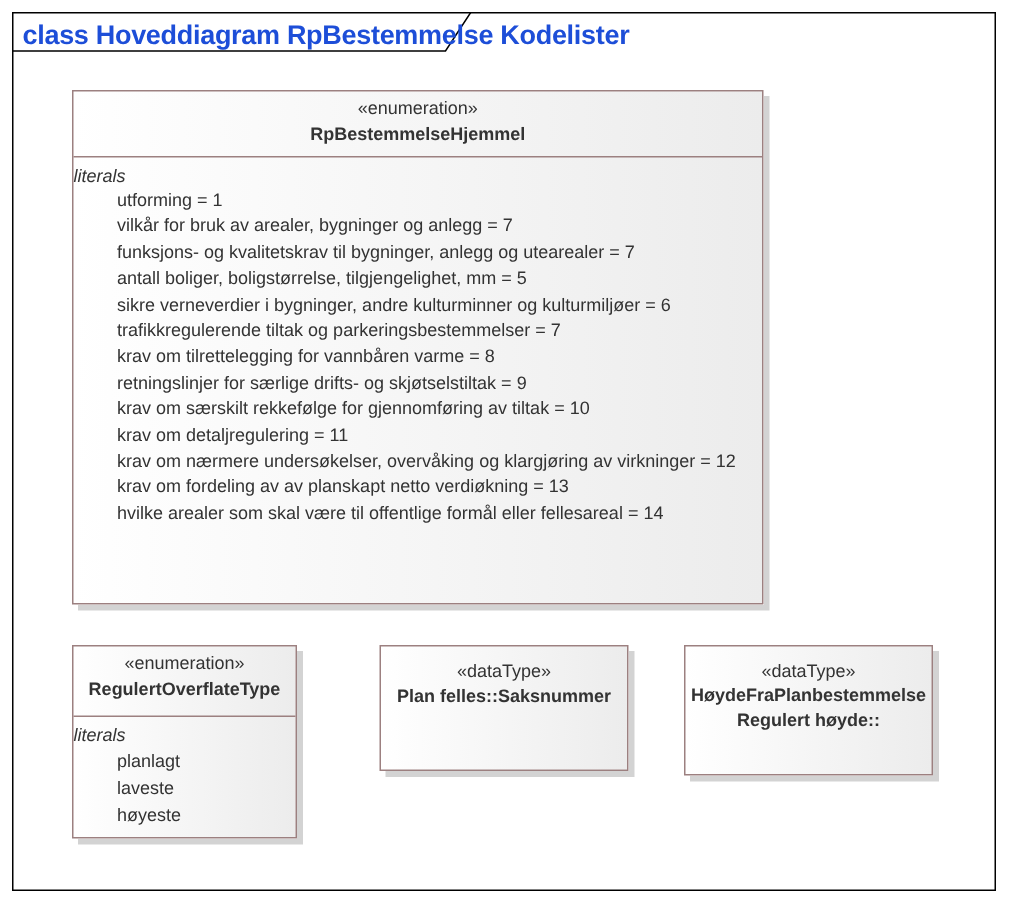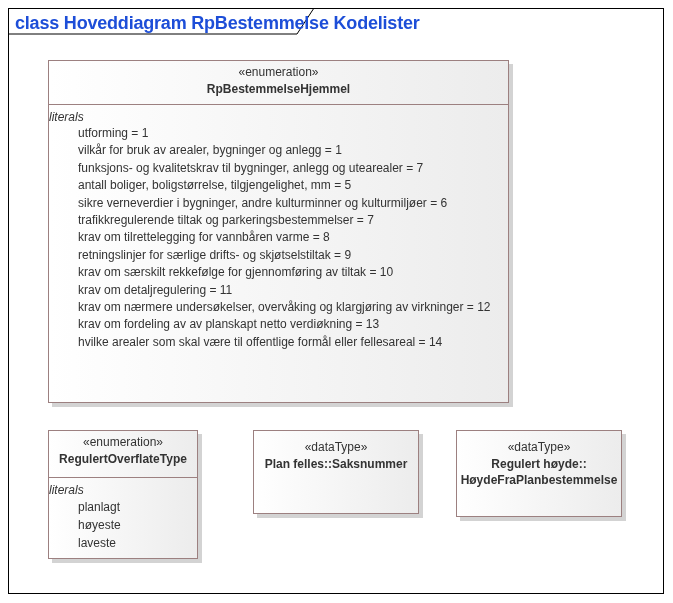--- a/index.html
+++ b/index.html
@@ -36,21 +36,21 @@
 
 <div class="cls" style="left:48px; top:60px; width:461px; height:343px;">
   <div class="head" style="height:44px; padding-top:4px;">
     <span class="stereo">«enumeration»</span>
     <span class="name" style="margin-top:3px;">RpBestemmelseHjemmel</span>
   </div>
   <div style="padding-top:5px;">
     <div class="compart-title">literals</div>
     <div style="padding-left:29px; margin-top:1px;">
       <div class="lit">utforming = 1</div>
-      <div class="lit">vilkår for bruk av arealer, bygninger og anlegg = 1</div>
+      <div class="lit">vilkår for bruk av arealer, bygninger og anlegg = 7</div>
       <div class="lit">funksjons- og kvalitetskrav til bygninger, anlegg og utearealer  = 7</div>
       <div class="lit">antall boliger, boligstørrelse, tilgjengelighet, mm  = 5</div>
       <div class="lit">sikre verneverdier i bygninger, andre kulturminner og kulturmiljøer  = 6</div>
       <div class="lit">trafikkregulerende tiltak og parkeringsbestemmelser  = 7</div>
       <div class="lit">krav om tilrettelegging for vannbåren varme  = 8</div>
       <div class="lit">retningslinjer for særlige drifts- og skjøtselstiltak  = 9</div>
       <div class="lit">krav om særskilt rekkefølge for gjennomføring av tiltak  = 10</div>
       <div class="lit">krav om detaljregulering   = 11</div>
       <div class="lit">krav om nærmere undersøkelser, overvåking og klargjøring av virkninger  = 12</div>
       <div class="lit">krav om fordeling av av planskapt netto verdiøkning = 13</div>
@@ -61,28 +61,28 @@
 
 <div class="cls" style="left:48px; top:430px; width:150px; height:129px;">
   <div class="head" style="height:47px; padding-top:4px;">
     <span class="stereo">«enumeration»</span>
     <span class="name" style="margin-top:3px;">RegulertOverflateType</span>
   </div>
   <div style="padding-top:5px;">
     <div class="compart-title">literals</div>
     <div style="padding-left:29px; margin-top:1px;">
       <div class="lit" style="line-height:18px;">planlagt</div>
+      <div class="lit" style="line-height:18px;">laveste</div>
       <div class="lit" style="line-height:18px;">høyeste</div>
-      <div class="lit" style="line-height:18px;">laveste</div>
     </div>
   </div>
 </div>
 
 <div class="cls" style="left:253px; top:430px; width:166px; height:84px; text-align:center; padding-top:9px;">
   <span class="stereo">«dataType»</span>
   <span class="name" style="margin-top:3px;text-align:center;">Plan felles::Saksnummer</span>
 </div>
 
 <div class="cls" style="left:456px; top:430px; width:166px; height:87px; text-align:center; padding-top:9px;">
   <span class="stereo">«dataType»</span>
+  <span class="name" style="margin-top:2px;">HøydeFraPlanbestemmelse</span>
   <span class="name" style="margin-top:3px;">Regulert høyde::</span>
-  <span class="name" style="margin-top:2px;">HøydeFraPlanbestemmelse</span>
 </div>
 
 </body></html>

